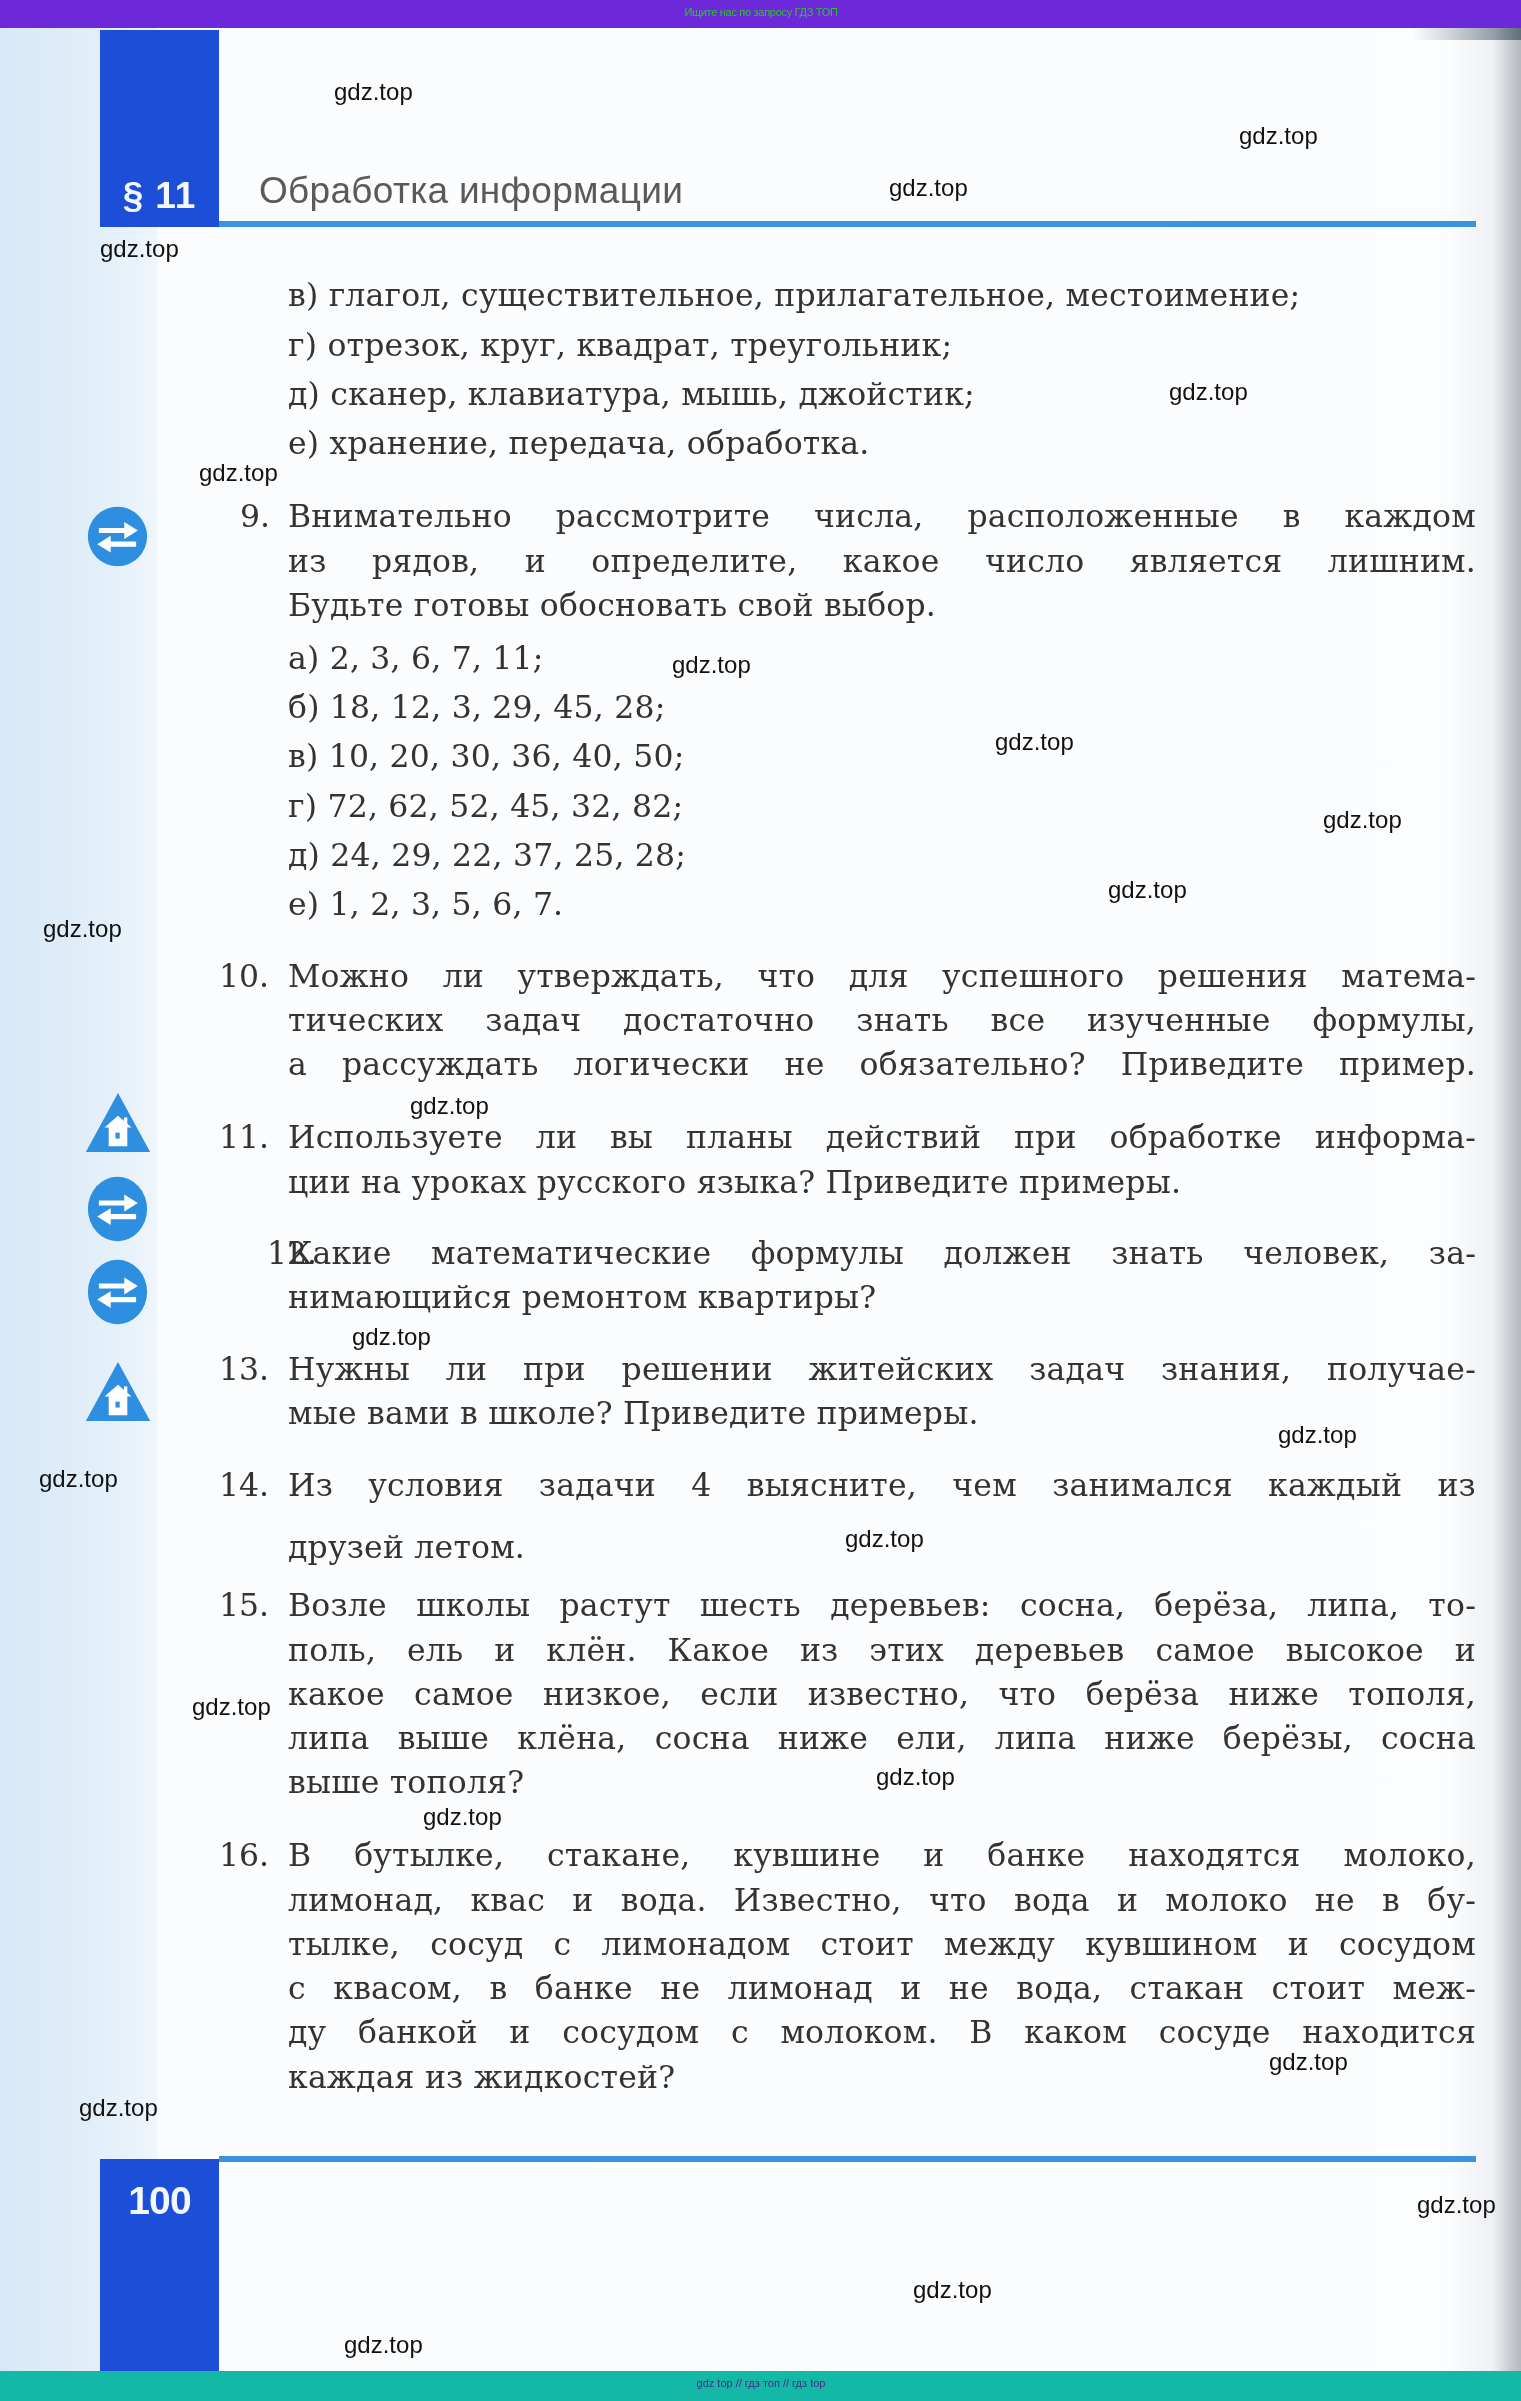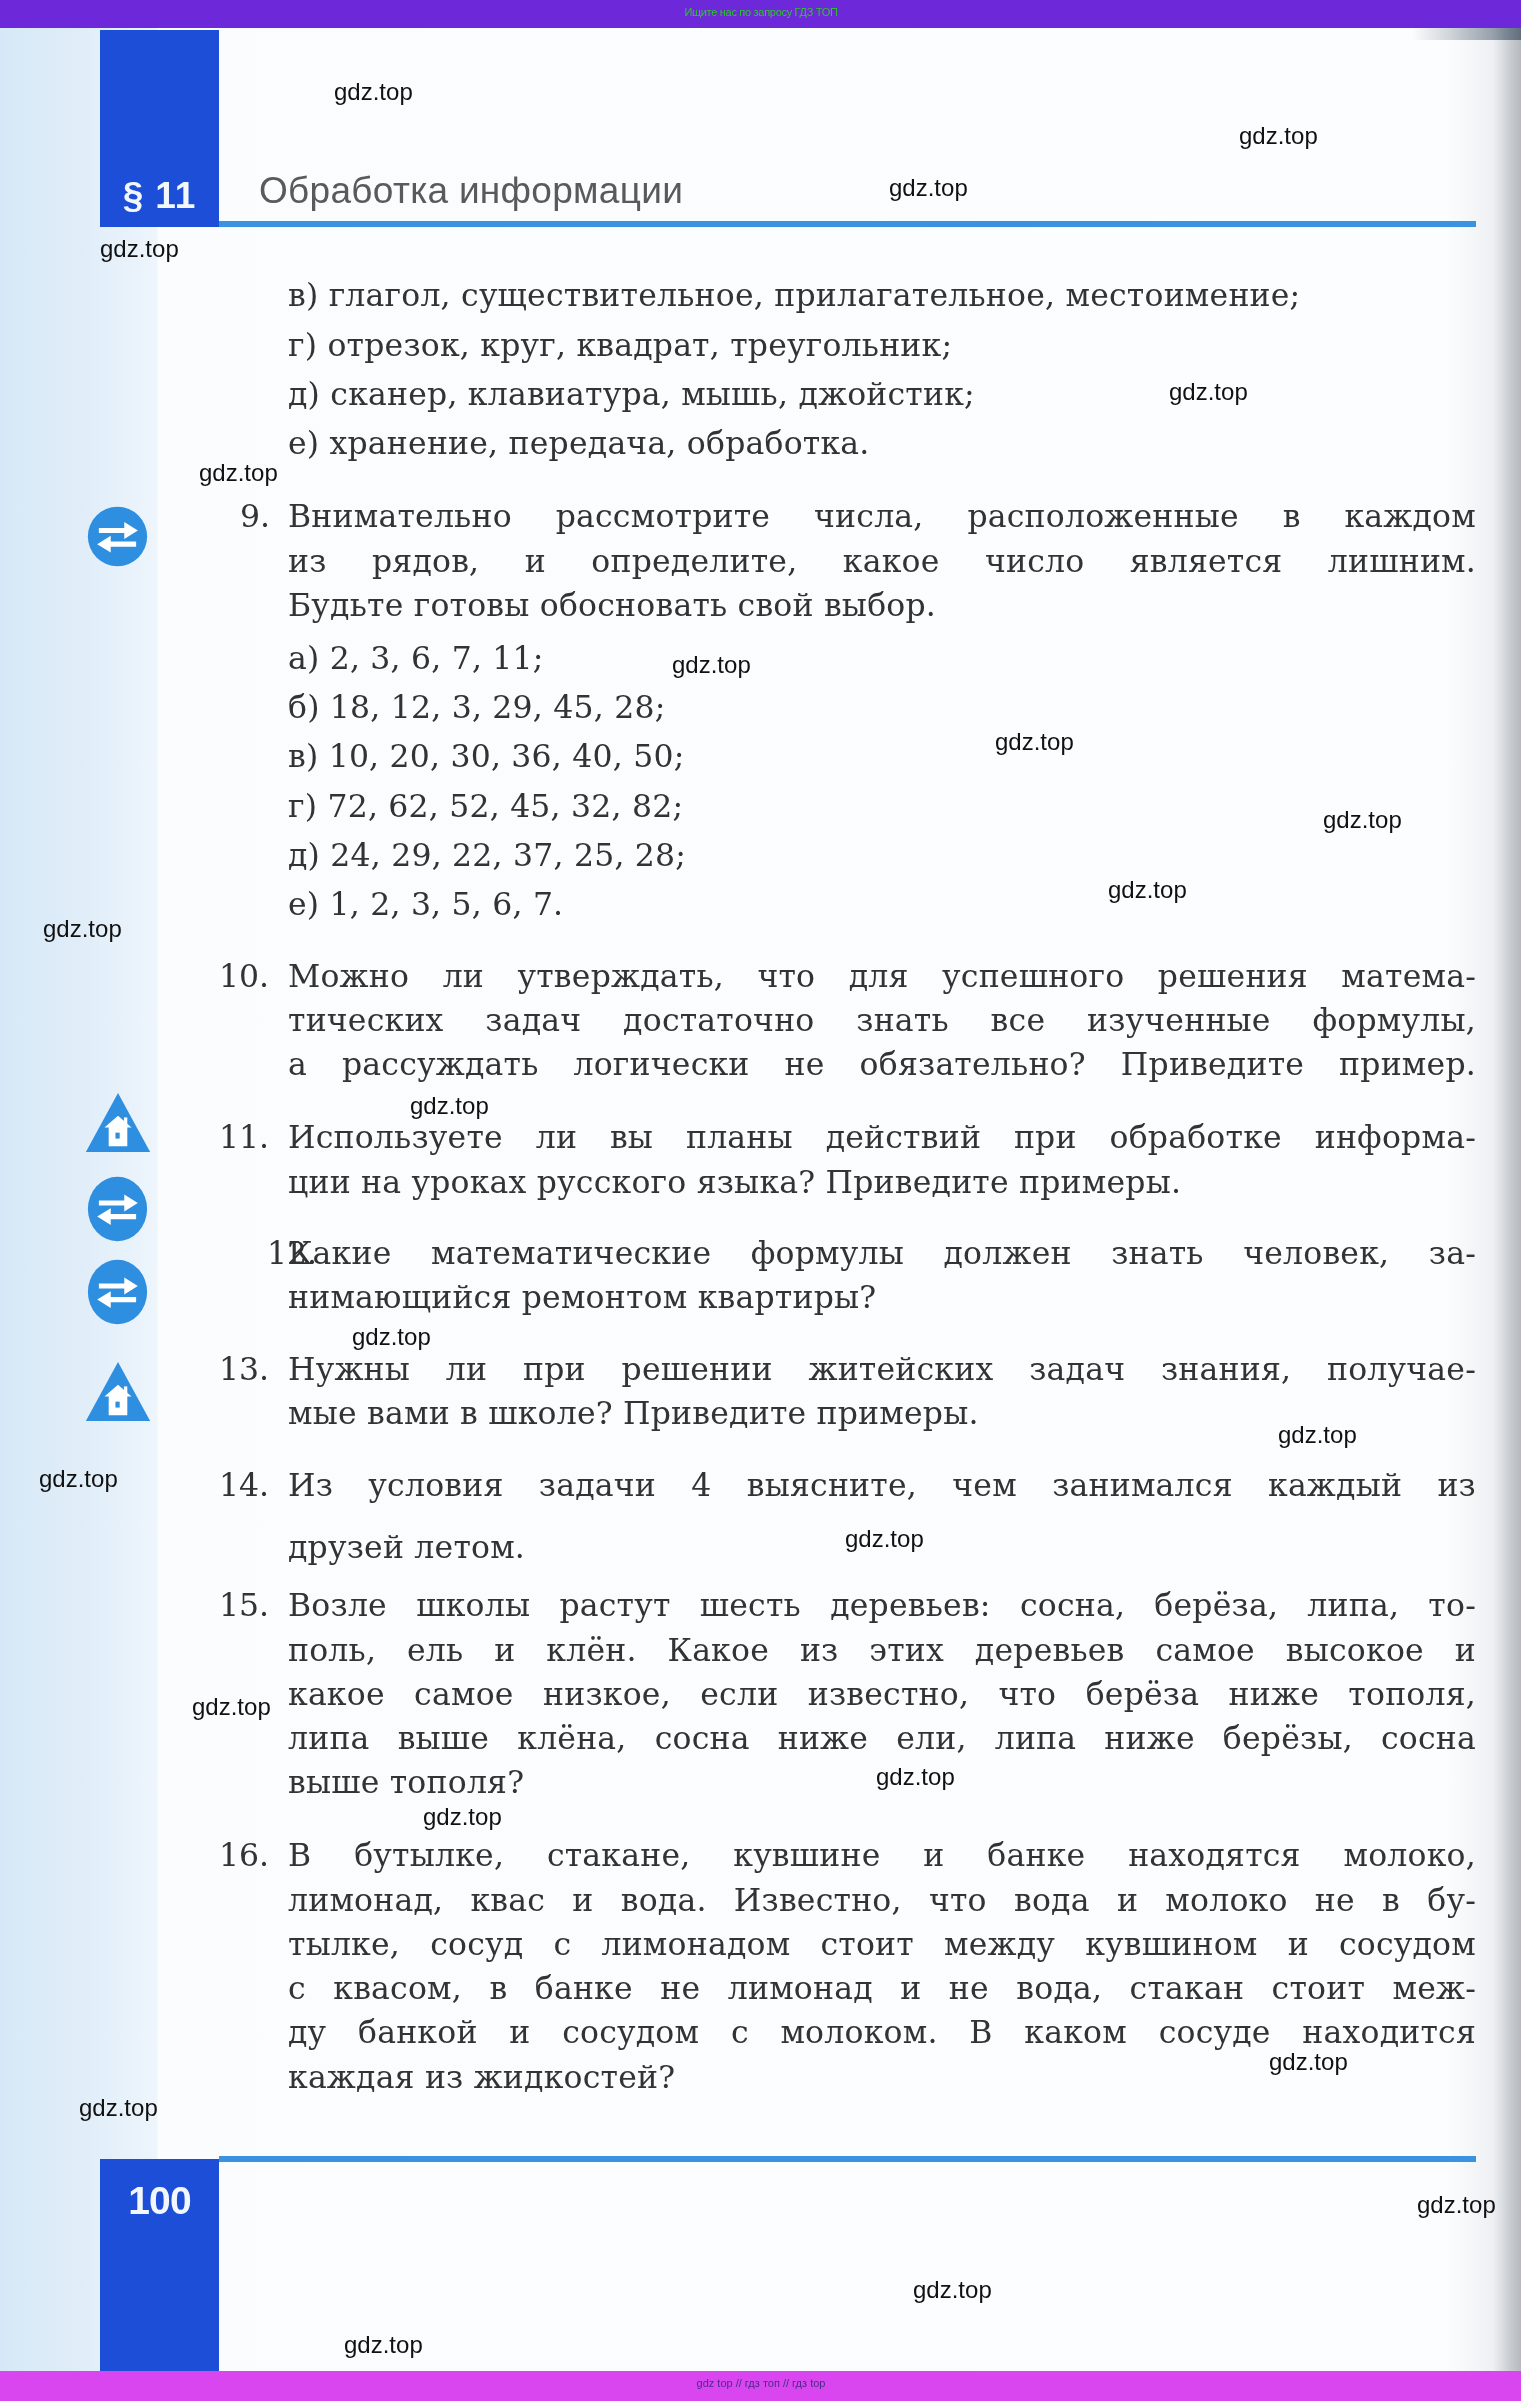--- a/index.html
+++ b/index.html
@@ -58,21 +58,21 @@
   .num {
     position: absolute; font-size: 31.5px; color: #333333; line-height: 37px;
     font-family: "DejaVu Serif", serif; white-space: nowrap;
   }
   .wm {
     position: absolute; font-family: "Liberation Sans", sans-serif;
     font-size: 24px; color: #111111; white-space: nowrap; line-height: 27px;
   }
   .icon { position: absolute; }
   .footer-bar {
-    position: absolute; left: 0; top: 2371px; width: 1522px; height: 31px; background: #d946ef;
+    position: absolute; left: 0; top: 2371px; width: 1522px; height: 31px; background: #14b8a6;
     text-align: center;
   }
   .footer-bar span {
     font-family: "Liberation Sans", sans-serif; font-size: 11px; color: #4b2a8a; line-height: 25.5px;
   }
 </style>
 </head>
 <body>
 
 <div class="topbar">

